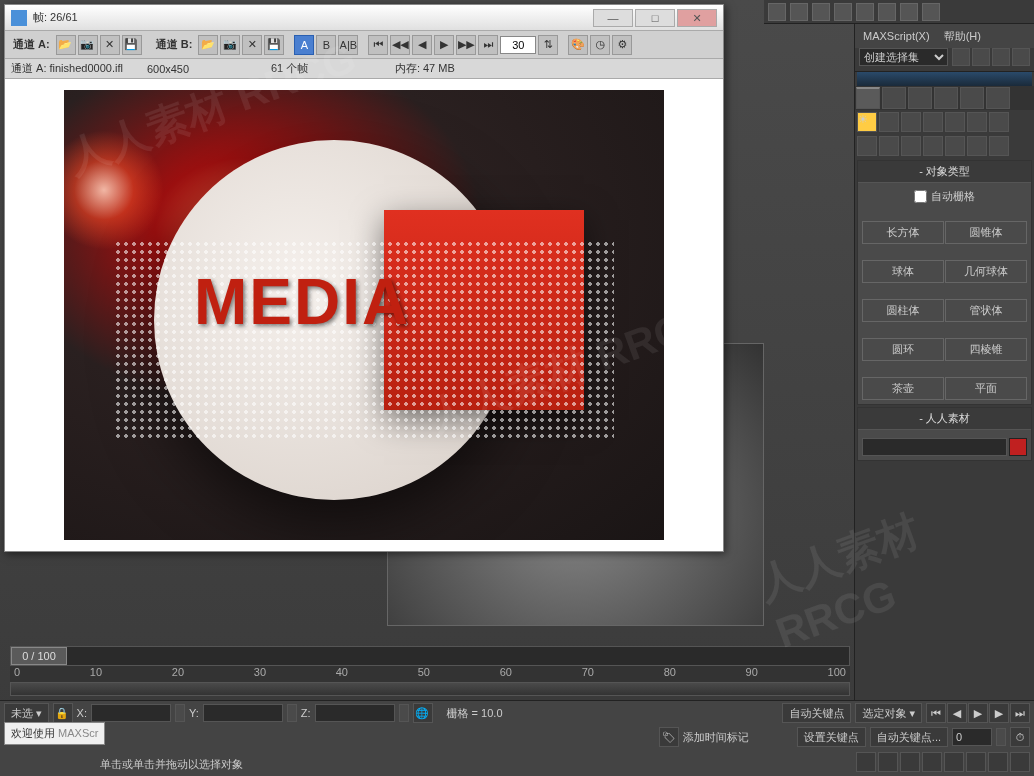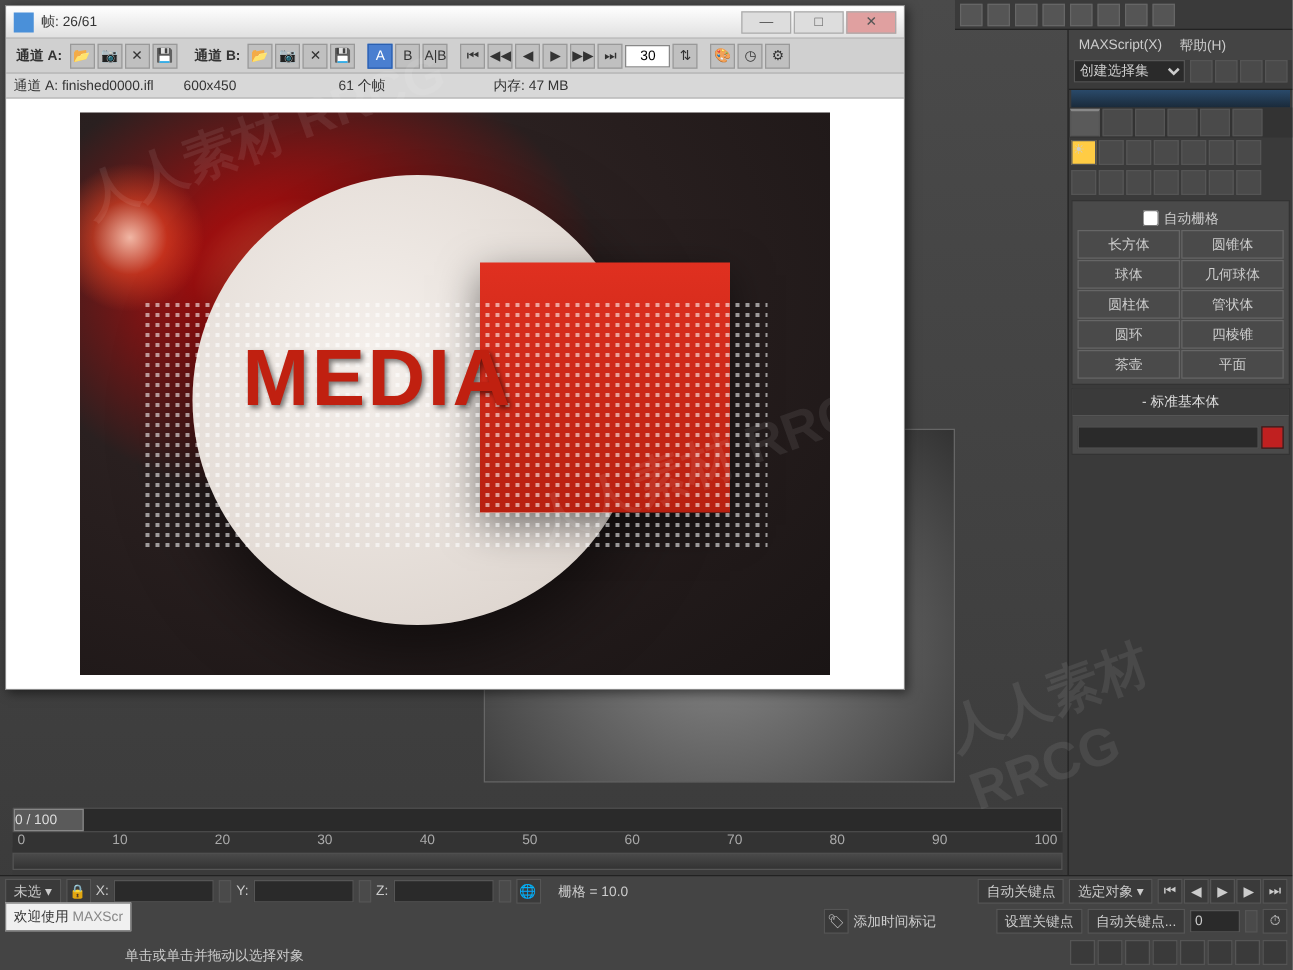--- a/index.html
+++ b/index.html
@@ -49,29 +49,29 @@
 .cmd-tabs { display: flex; height: 24px; background: #333; }
 .cmd-tab { flex: 1; max-width: 24px; height: 22px; background: #4a4a4a; border: 1px solid #555; margin: 1px; }
 .cmd-tab.active { background: #5a5a5a; border-top: 2px solid #888; }
 .cmd-subdropdown { padding: 3px; }
 .cmd-subdropdown select { width: 100%; background: #2a2a2a; color: #ccc; border: 1px solid #555; height: 20px; }
 .rollout { background: #4a4a4a; margin: 2px; border: 1px solid #333; }
 .rollout-header { background: #3a3a3a; color: #ddd; text-align: center; padding: 3px; border-bottom: 1px solid #555; }
 .rollout-body { padding: 4px; }
 .checkbox-row { display: flex; align-items: center; justify-content: center; padding: 2px; gap: 4px; }
 .btn-grid { display: grid; grid-template-columns: 1fr 1fr; gap: 1px; }
-.btn-grid button { background: #4a4a4a; color: #ccc; border: 1px solid #666; padding: 3px; cursor: pointer; }
+.btn-grid button { background: #4a4a4a; color: #ccc; border: 1px solid #666; padding: 3px; cursor: pointer; margin-top: 15px; }
 .name-row { display: flex; gap: 2px; align-items: center; margin-top: 4px; }
 .name-row input { flex: 1; background: #2a2a2a; border: 1px solid #555; color: #ccc; height: 18px; }
 .color-swatch { width: 18px; height: 18px; background: #c02020; border: 1px solid #222; }
 
 
 .timeline { position: absolute; left: 10px; right: 184px; bottom: 76px; height: 54px; background: #3a3a3a; }
 .time-slider { height: 20px; background: #2a2a2a; border: 1px solid #555; display: flex; align-items: center; position: relative; }
-.time-handle { position: absolute; left: 0; width: 56px; height: 18px; background: #5a5a5a; border: 1px solid #888; line-height: 16px; color: #ddd; }
+.time-handle { position: absolute; left: 0; width: 56px; height: 18px; background: #5a5a5a; border: 1px solid #888; text-align: center; line-height: 16px; color: #ddd; }
 .time-ruler { height: 16px; background: #333; position: relative; display: flex; justify-content: space-between; padding: 0 4px; color: #aaa; font-size: 9px; }
 .track-bar { height: 14px; background: linear-gradient(#4a4a4a, #333); border: 1px solid #555; }
 .track-controls { position: absolute; left: 10px; bottom: 98px; display: flex; gap: 4px; }
 .track-controls .tc { width: 24px; height: 14px; background: #3a3a3a; border: 1px solid #555; }
 
 
 .bottom-bar { position: absolute; left: 0; right: 0; bottom: 0; height: 76px; background: #444; border-top: 1px solid #222; }
 .status-row { height: 24px; display: flex; align-items: center; gap: 4px; padding: 2px 4px; }
 .status-btn { background: #3a3a3a; border: 1px solid #555; color: #ccc; padding: 2px 6px; height: 20px; }
 .coord-input { width: 80px; background: #2a2a2a; border: 1px solid #555; color: #ccc; height: 18px; padding: 0 3px; }
@@ -197,41 +197,42 @@
   <div class="cmd-iconrow">
     <div class="cicon"></div>
     <div class="cicon"></div>
     <div class="cicon"></div>
     <div class="cicon"></div>
     <div class="cicon"></div>
     <div class="cicon"></div>
     <div class="cicon"></div>
   </div>
   <div class="rollout">
+    <div class="rollout-header">- <span>对象类型</span></div>
     <div class="rollout-body">
       <div class="checkbox-row">
         <input type="checkbox" style="">
         <span>自动栅格</span>
       </div>
       <div class="btn-grid">
         <button>长方体</button>
         <button>圆锥体</button>
         <button>球体</button>
         <button>几何球体</button>
         <button>圆柱体</button>
         <button>管状体</button>
         <button>圆环</button>
         <button>四棱锥</button>
         <button>茶壶</button>
         <button>平面</button>
       </div>
     </div>
   </div>
   <div class="rollout">
-    <div class="rollout-header">- <span>标准基本体</span></div>
+    <div class="rollout-header">- <span>人人素材</span></div>
     <div class="rollout-body">
       <div class="name-row">
         <input value="" style="">
         <div class="color-swatch"></div>
       </div>
     </div>
   </div>
 </div>
 
 <div class="track-controls">

